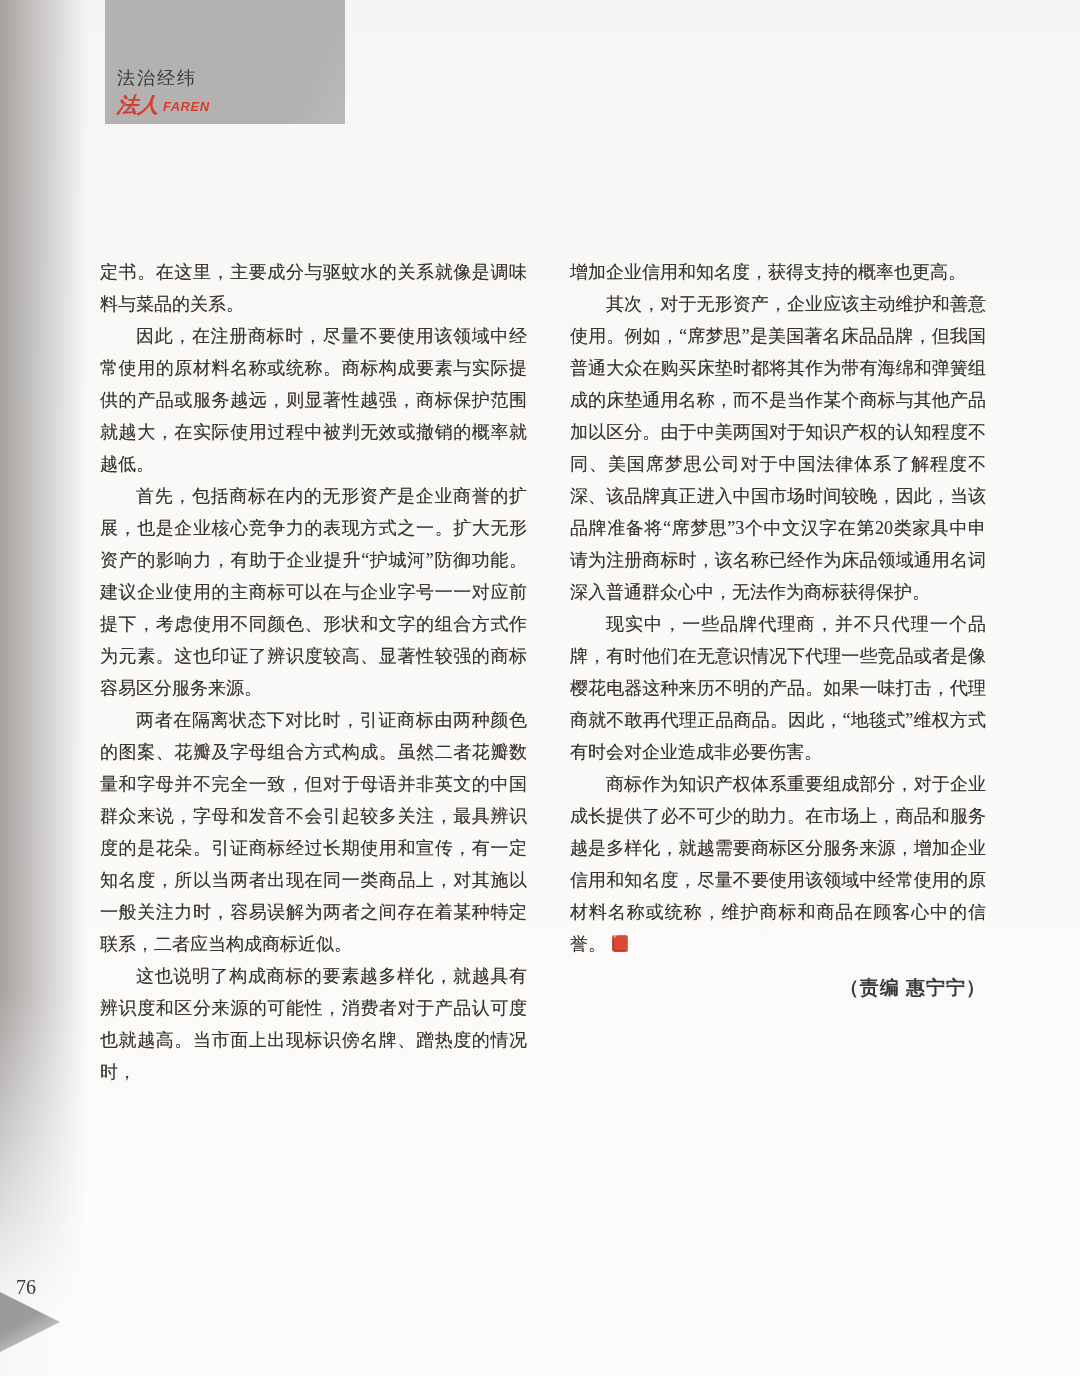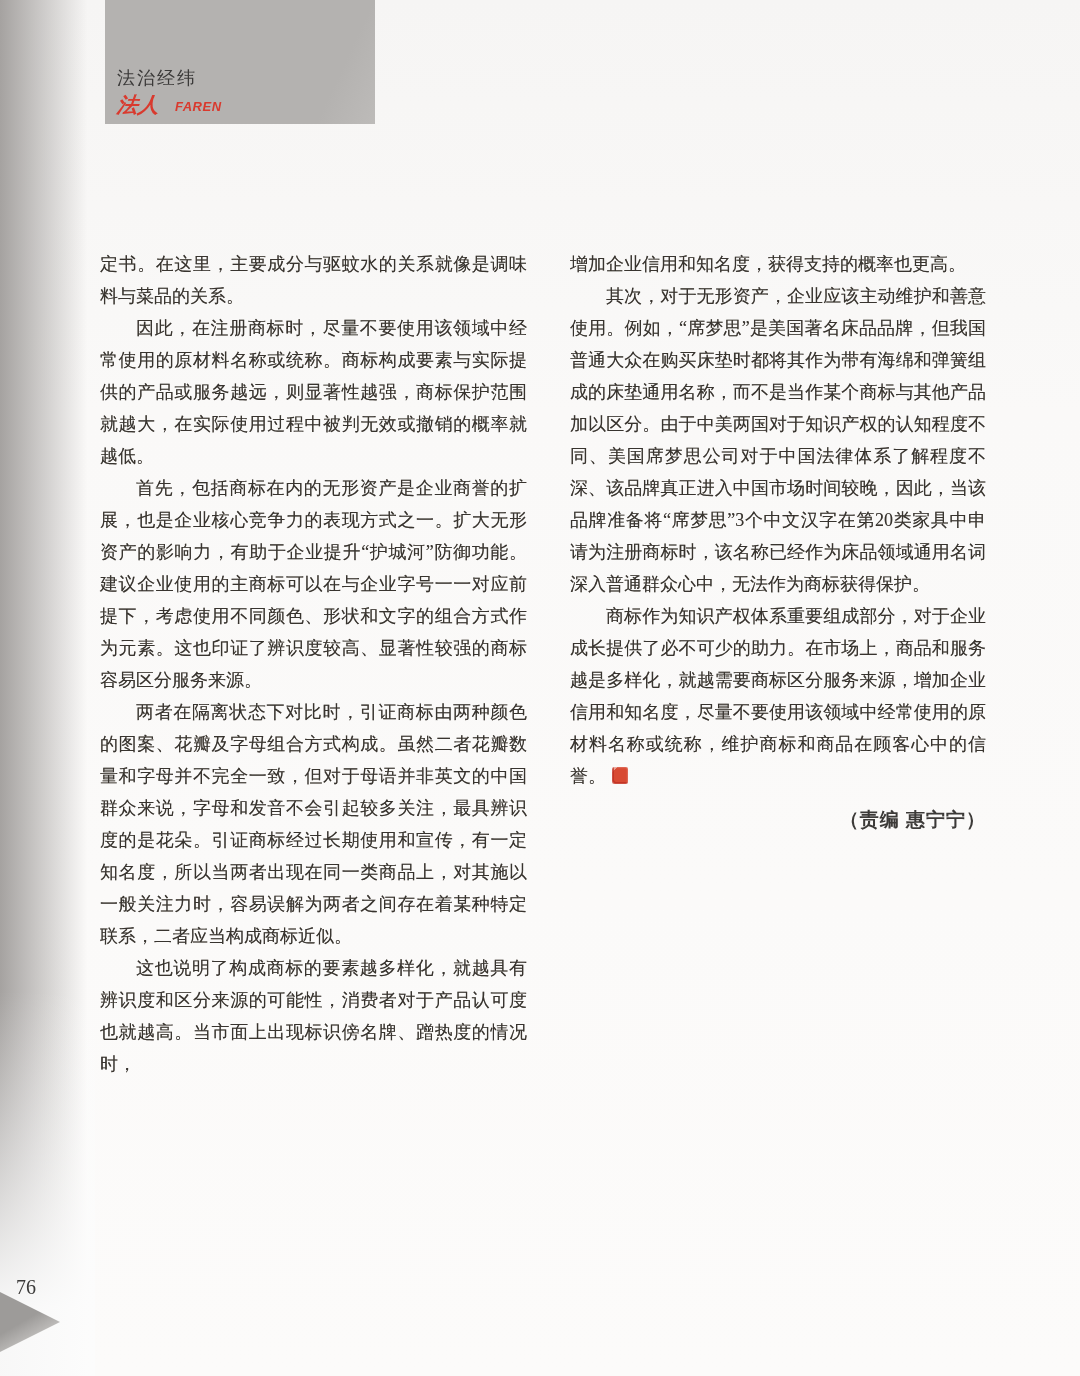--- a/index.html
+++ b/index.html
@@ -17,21 +17,21 @@
   
   .scan-shadow{
     position:absolute;left:0;top:0;width:95px;height:1376px;
     background:
       linear-gradient(to bottom, rgba(255,255,255,0) 72%, rgba(252,252,252,.95) 95%),
       linear-gradient(to right, #a5a2a0 0%, rgba(248,247,246,0) 92%);
     pointer-events:none;
   }
   
   .header-block{
-    position:absolute;left:105px;top:0;width:270px;height:124px;
+    position:absolute;left:105px;top:0;width:240px;height:124px;
     background:linear-gradient(115deg,#b4b2b0 82%,#bdbbb9 100%);
   }
   .section-label{
     position:absolute;left:12px;top:66px;
     font-family:"Liberation Sans","DejaVu Sans",sans-serif;
     font-size:18px;color:#3b3a39;letter-spacing:2px;
   }
   .logo{
     position:absolute;left:12px;top:94px;
     white-space:nowrap;
@@ -41,25 +41,25 @@
     font-family:"Liberation Sans","DejaVu Sans",sans-serif;
     font-weight:bold;font-style:italic;
     font-size:21px;line-height:21px;
     transform:skewX(-6deg);
   }
   .logo-en{
     display:inline-block;
     font-family:"Liberation Sans","DejaVu Sans",sans-serif;
     font-weight:bold;font-style:italic;
     font-size:13px;letter-spacing:.5px;
-    margin-left:16px;vertical-align:1px;
+    margin-left:4px;vertical-align:1px;
   }
   
   .col{
-    position:absolute;top:248px;
+    position:absolute;top:256px;
     font-size:18px;line-height:32px;
     color:#38342f;
     text-align:justify;
     text-shadow:0 0 .6px rgba(80,72,64,.55);
   }
   .col-left{left:100px;width:427px;}
   .col-right{left:570px;width:416px;}
   .para{margin:0;text-indent:2em;}
   .para.cont{text-indent:0;}
   .article-heading{
@@ -119,20 +119,21 @@
 
 
     <p class="para">首先，包括商标在内的无形资产是企业商誉的扩展，也是企业核心竞争力的表现方式之一。扩大无形资产的影响力，有助于企业提升“护城河”防御功能。建议企业使用的主商标可以在与企业字号一一对应前提下，考虑使用不同颜色、形状和文字的组合方式作为元素。这也印证了辨识度较高、显著性较强的商标容易区分服务来源。</p>
     <p class="para">两者在隔离状态下对比时，引证商标由两种颜色的图案、花瓣及字母组合方式构成。虽然二者花瓣数量和字母并不完全一致，但对于母语并非英文的中国群众来说，字母和发音不会引起较多关注，最具辨识度的是花朵。引证商标经过长期使用和宣传，有一定知名度，所以当两者出现在同一类商品上，对其施以一般关注力时，容易误解为两者之间存在着某种特定联系，二者应当构成商标近似。</p>
     <p class="para">这也说明了构成商标的要素越多样化，就越具有辨识度和区分来源的可能性，消费者对于产品认可度也就越高。当市面上出现标识傍名牌、蹭热度的情况时，</p>
   </div>
 
   <div class="col col-right">
     <p class="para cont">增加企业信用和知名度，获得支持的概率也更高。</p>
     <p class="para">其次，对于无形资产，企业应该主动维护和善意使用。例如，“席梦思”是美国著名床品品牌，但我国普通大众在购买床垫时都将其作为带有海绵和弹簧组成的床垫通用名称，而不是当作某个商标与其他产品加以区分。由于中美两国对于知识产权的认知程度不同、美国席梦思公司对于中国法律体系了解程度不深、该品牌真正进入中国市场时间较晚，因此，当该品牌准备将“席梦思”3个中文汉字在第20类家具中申请为注册商标时，该名称已经作为床品领域通用名词深入普通群众心中，无法作为商标获得保护。</p>
+    <p class="para">现实中，一些品牌代理商，并不只代理一个品牌，有时他们在无意识情况下代理一些竞品或者是像樱花电器这种来历不明的产品。如果一味打击，代理商就不敢再代理正品商品。因此，“地毯式”维权方式有时会对企业造成非必要伤害。</p>
     <p class="para">
       <span>商标作为知识产权体系重要组成部分，对于企业成长提供了必不可少的助力。在市场上，商品和服务越是多样化，就越需要商标区分服务来源，增加企业信用和知名度，尽量不要使用该领域中经常使用的原材料名称或统称，维护商标和商品在顾客心中的信誉。</span><span class="seal"></span>
     </p>
     <div class="editor-credit">（责编 惠宁宁）</div>
   </div>
 
   <div class="page-ribbon"></div>
   <div class="page-number" style="top:1276px;">76</div>
 
 </div>

